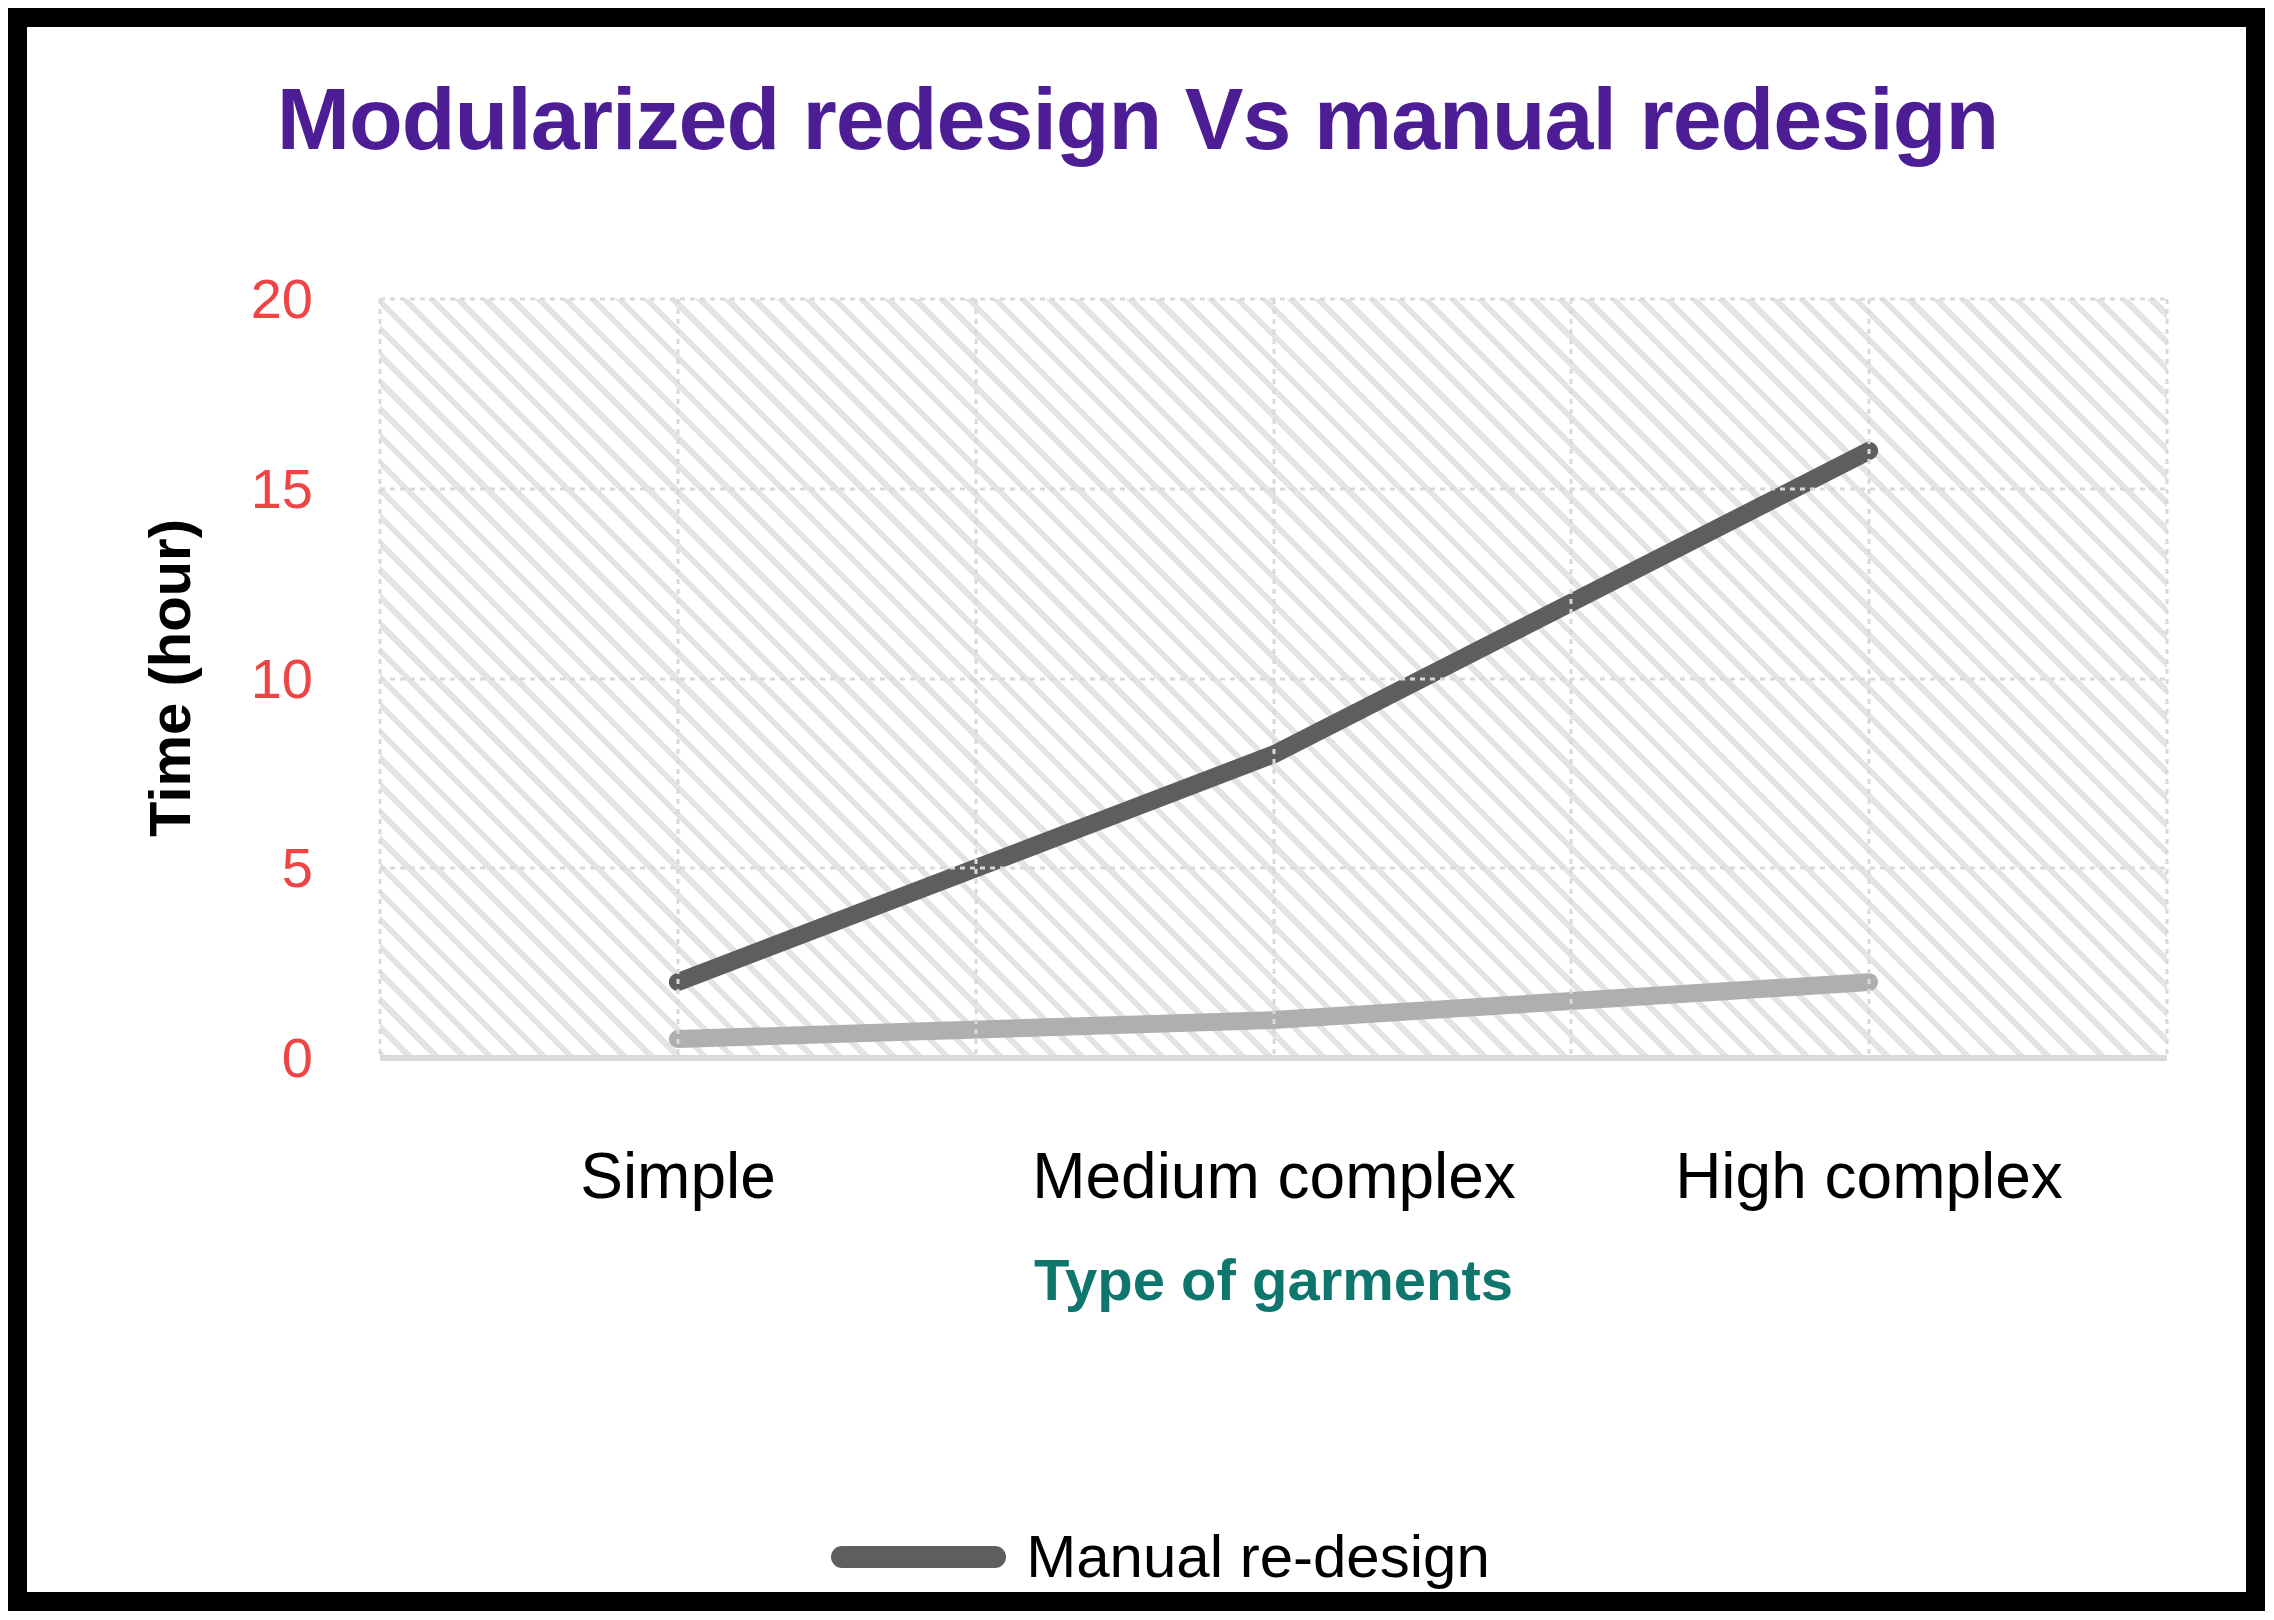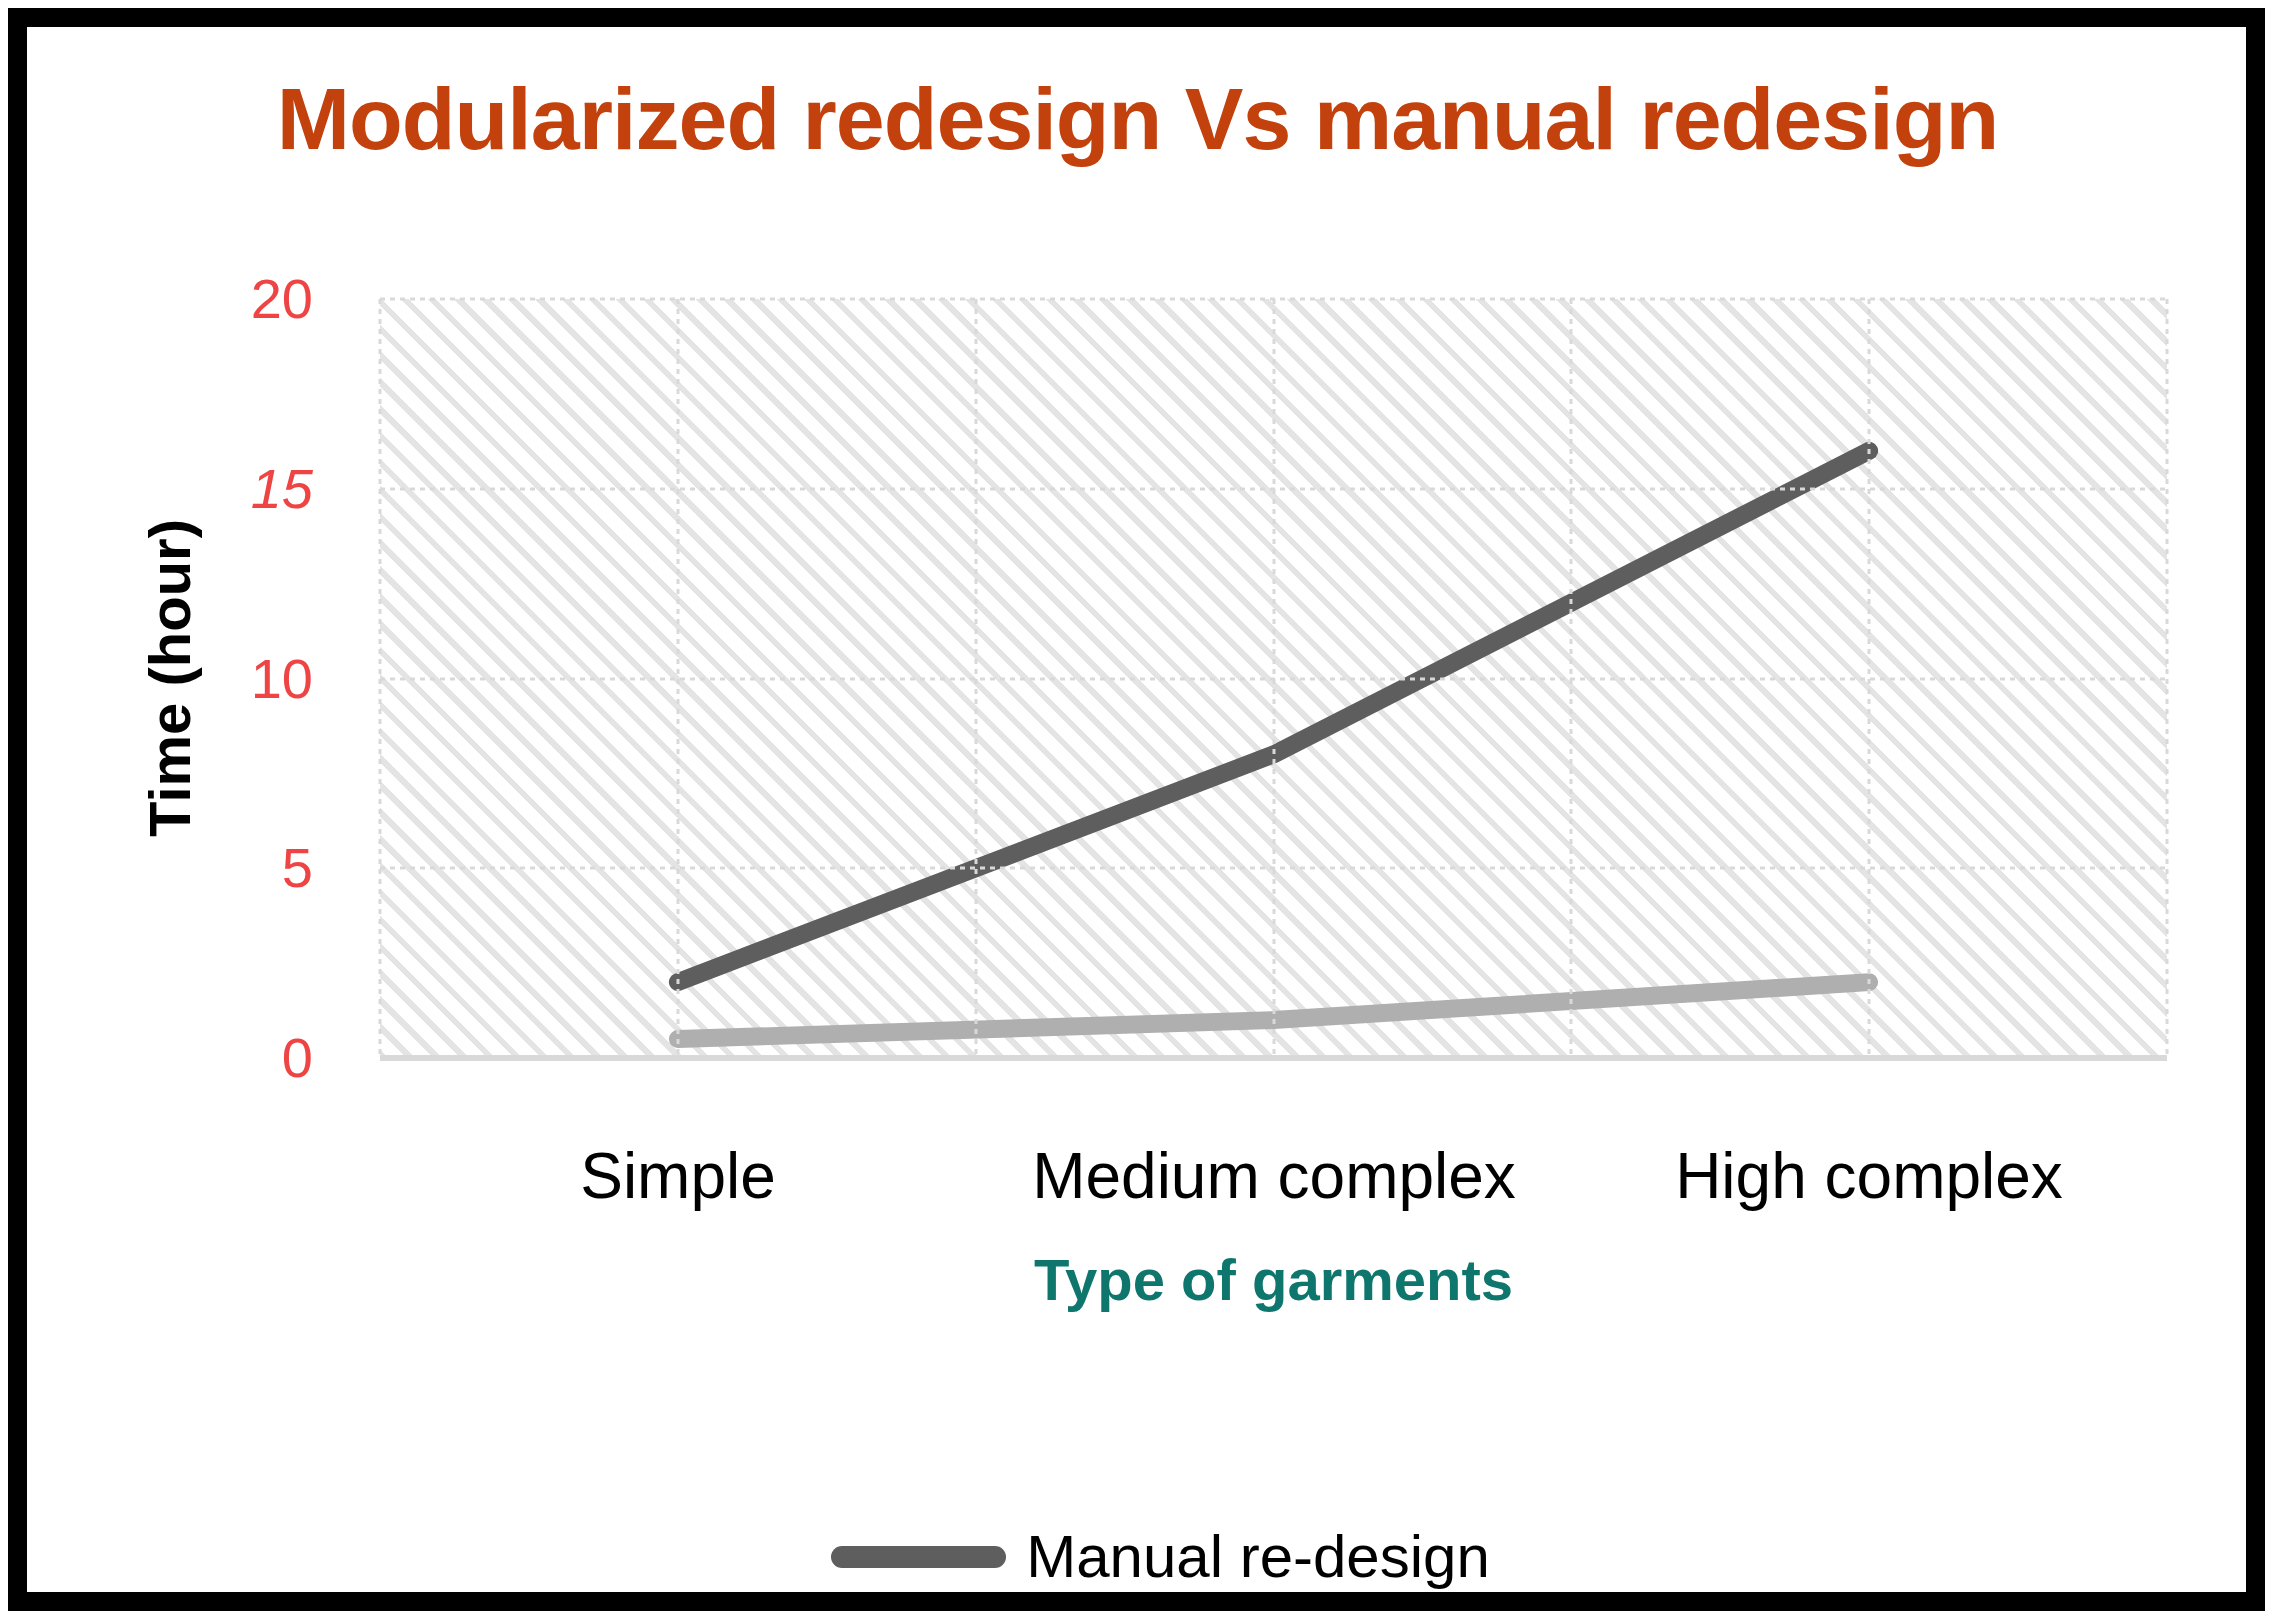--- a/index.html
+++ b/index.html
@@ -11,21 +11,21 @@
     overflow:hidden;
   }
   .frame{
     position:absolute;left:8px;top:8px;right:10px;bottom:10px;
     border:19px solid #000000;
     background:#ffffff;
   }
   .chart-title{
     position:absolute;left:0;top:68px;width:100%;
     text-align:center;
-    font-size:88px;font-weight:700;color:#c2410c;
+    font-size:88px;font-weight:700;color:#4c1d95;
     letter-spacing:-1px;
     white-space:nowrap;
   }
   .y-axis-title{
     position:absolute;left:169px;top:678px;
     transform:translate(-50%,-50%) rotate(-90deg);
     font-size:58px;font-weight:700;color:#000000;
     white-space:nowrap;
   }
   .y-ticks{
@@ -83,21 +83,21 @@
   <div class="frame"></div>
 
   <div class="chart-title">Modularized redesign Vs manual redesign</div>
 
   <div class="y-axis-title">Time (hour)</div>
 
   <div class="y-ticks" id="y-ticks">
       <div class="y-tick" style="top: 759px;">0</div>
       <div class="y-tick" style="top: 569px;">5</div>
       <div class="y-tick" style="top: 380px;">10</div>
-      <div class="y-tick" style="top: 190px; font-style: italic;">15</div>
+      <div class="y-tick" style="top: 190px;">15</div>
       <div class="y-tick" style="top: 0px;">20</div>
     </div>
 
   <div class="plot" id="plot">
     <svg class="series-svg" id="series-svg" viewBox="0 0 1796 763" preserveAspectRatio="none">
         <polyline points="299.3333333333333,686.7 898,457.8 1496.6666666666667,152.60000000000002" fill="none" stroke="#5e5e5e" stroke-width="18" stroke-linecap="round" stroke-linejoin="round"></polyline>
         <polyline points="299.3333333333333,743.925 898,724.85 1496.6666666666667,686.7" fill="none" stroke="#afafaf" stroke-width="18" stroke-linecap="round" stroke-linejoin="round"></polyline>
       </svg>
   <div class="gridline-h" style="top: 569px;"></div>
       <div class="gridline-h" style="top: 380px;"></div>

